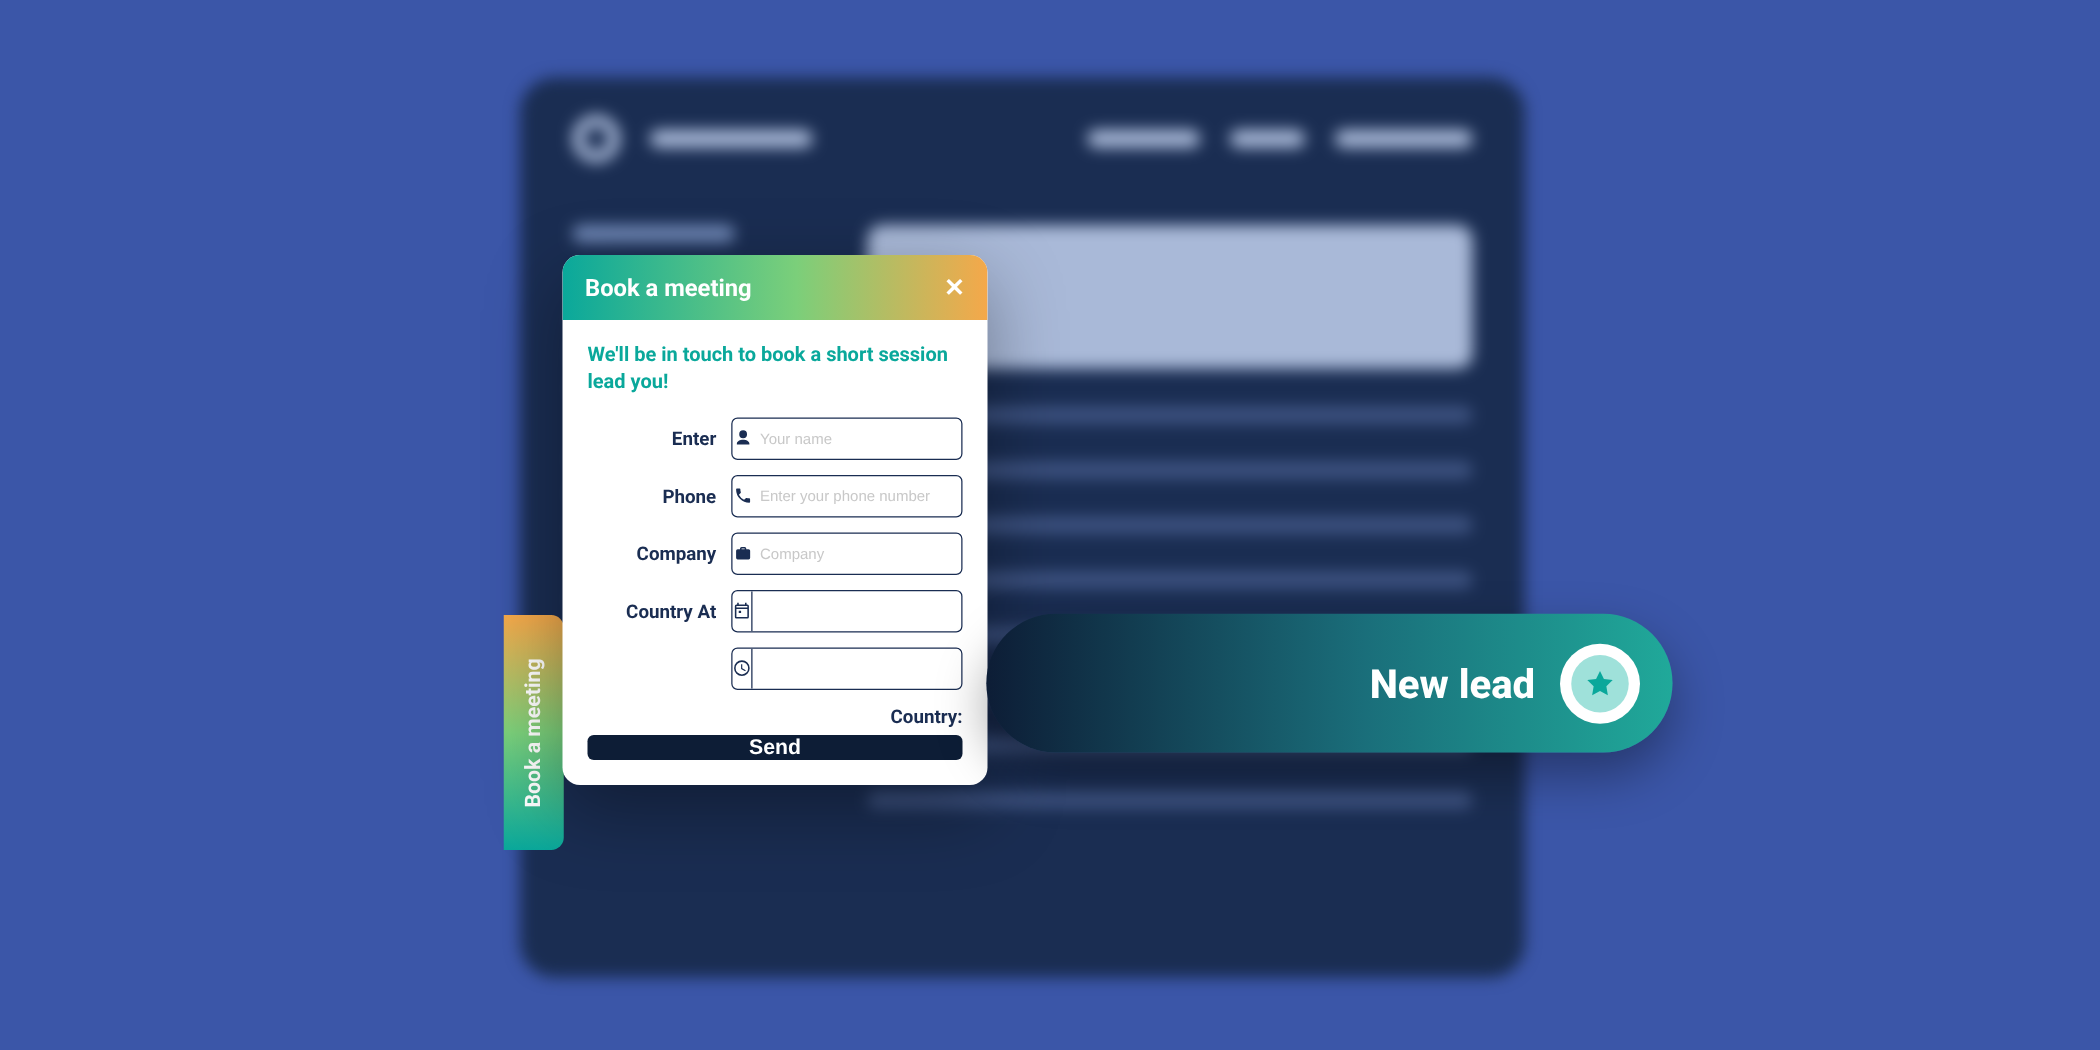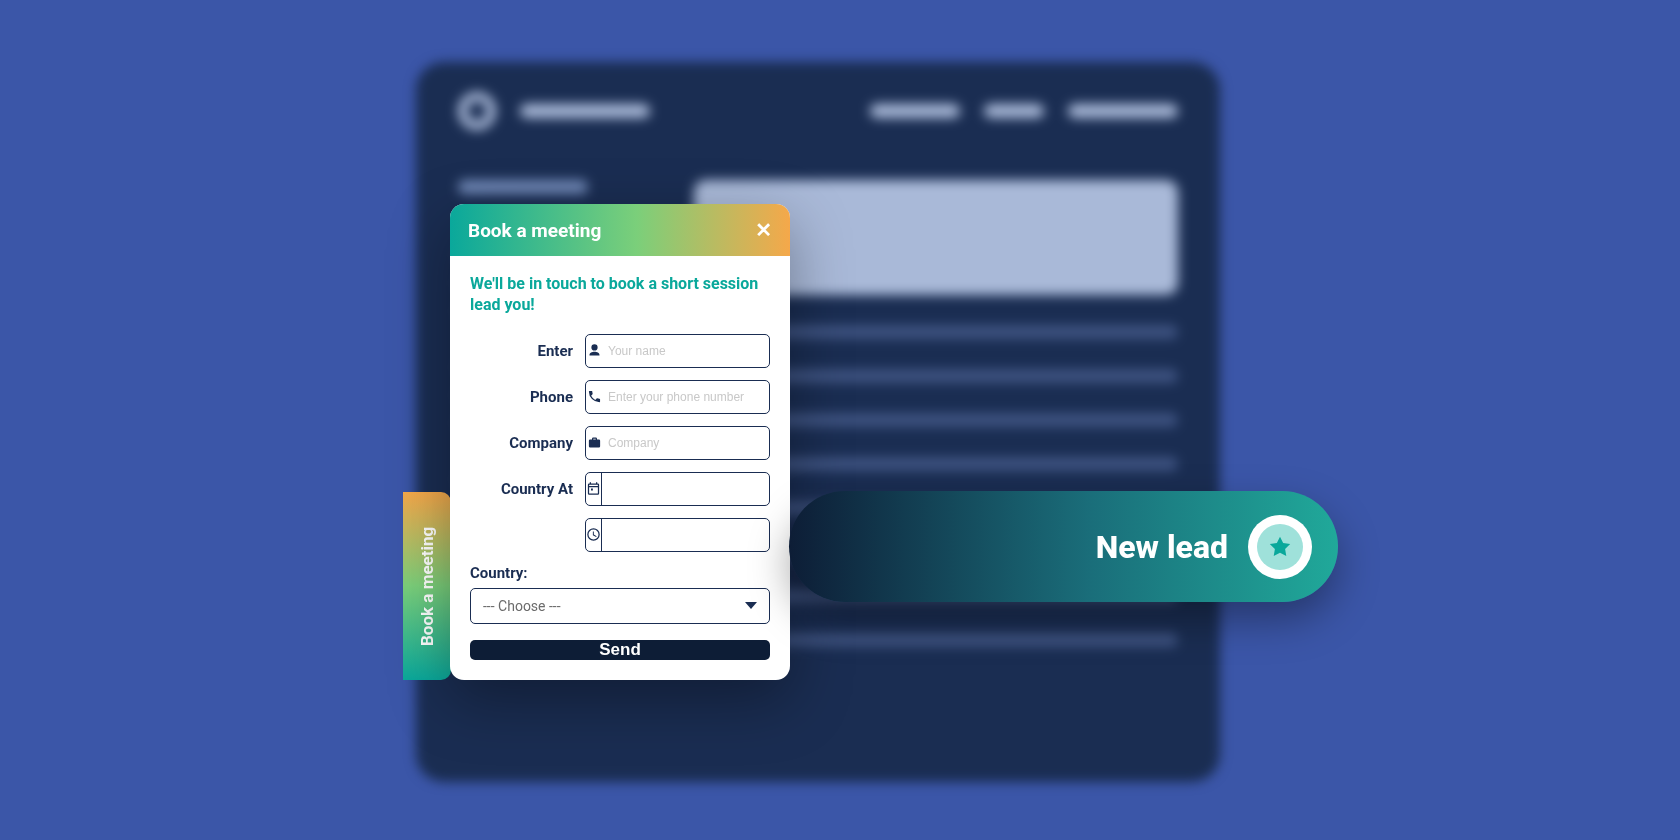--- a/index.html
+++ b/index.html
@@ -67,21 +67,21 @@
   .modal-body { padding: 18px 20px 20px; }
   .modal-sub { color: #0aa89b; font-weight: 700; font-size: 16px; line-height: 1.3; margin-bottom: 18px; }
   .frow { display: flex; align-items: center; margin-bottom: 12px; }
   .flabel { width: 115px; text-align: right; padding-right: 12px; font-weight: 700; color: #1a2d52; font-size: 15px; }
   .finput-wrap { flex: 1; display: flex; border: 1px solid #1a2d52; border-radius: 5px; height: 34px; overflow: hidden; }
   .ficon { width: 34px; display: flex; align-items: center; justify-content: center; color: #1a2d52; }
   .ficon.boxed { border-right: 1px solid #1a2d52; height: 100%; }
   .ficon svg { width: 15px; height: 15px; fill: currentColor; }
   .finput { flex: 1; border: none; outline: none; font-size: 12px; color: #333; padding: 0 6px; height: 100%; background: transparent; }
   .finput::placeholder { color: #c8c8c8; }
-  .country-label { font-weight: 700; color: #1a2d52; font-size: 15px; margin-bottom: 6px; }
+  .country-label { font-weight: 700; color: #1a2d52; font-size: 15px; margin-bottom: 6px; text-align: right; }
   .select-wrap { border: 1px solid #1a2d52; border-radius: 5px; height: 36px; display: flex; align-items: center; padding: 0 12px; justify-content: space-between; margin-bottom: 16px; cursor: pointer; }
   .select-text { color: #6b6b6b; font-size: 14px; }
   .caret { width: 0; height: 0; border-left: 6px solid transparent; border-right: 6px solid transparent; border-top: 7px solid #1a2d52; }
   .send-btn { width: 100%; height: 20px; background: #0d1d36; color: #fff; font-weight: 700; font-size: 17px; border: none; border-radius: 5px; cursor: pointer; }
 
   
   .lead-pill {
     position: absolute;
     left: 789px; top: 491px;
     width: 549px; height: 111px;
@@ -208,24 +208,20 @@
         <span class="ficon boxed">
             <svg viewBox="0 0 24 24">
               <path d="M12 2a10 10 0 1 0 10 10A10 10 0 0 0 12 2zm0 18a8 8 0 1 1 8-8 8 8 0 0 1-8 8zm.5-13H11v6l5.2 3.1.8-1.3-4.5-2.7z"></path>
             </svg>
           </span>
         <input class="finput" style="">
       </div>
     </div>
 
     <div class="country-label">Country:</div>
-    <div class="select-wrap">
-      <span class="select-text">--- Choose ---</span>
-      <span class="caret"></span>
-    </div>
 
     <button class="send-btn">Send</button>
   </div>
 </div>
 
 <div class="lead-pill">
   <span class="lead-text">New lead</span>
   <span class="lead-badge">
     <span class="lead-badge-inner">
       <svg viewBox="0 0 24 24">

